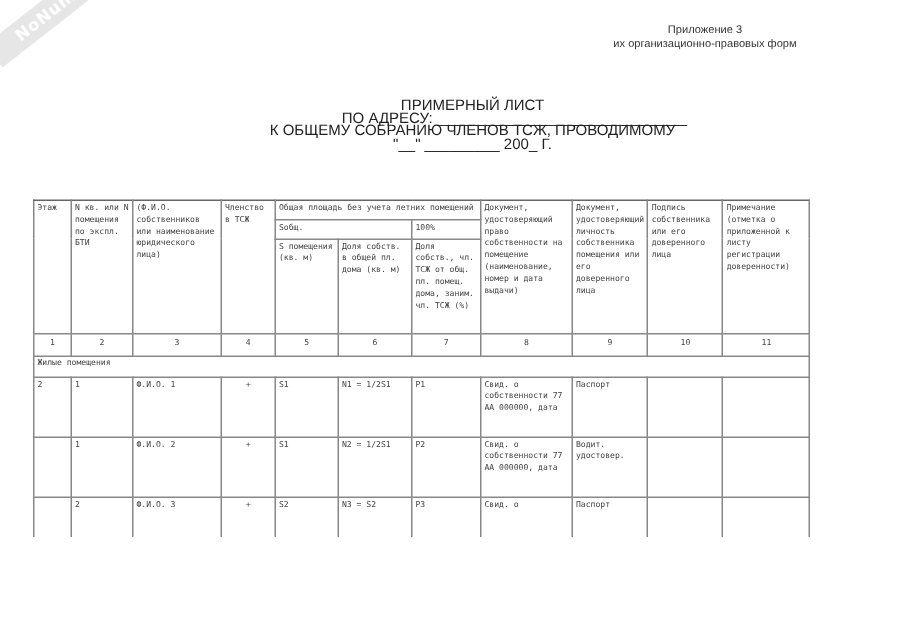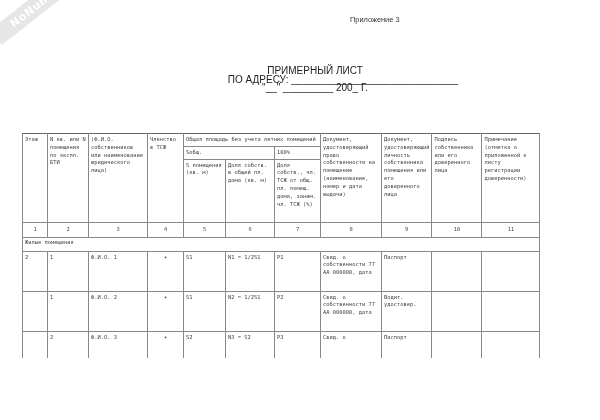--- a/index.html
+++ b/index.html
@@ -1,42 +1,44 @@
 <!DOCTYPE html>
 <html><head>
 <meta charset="utf-8">
 <style>
   html, body { margin:0; padding:0; background:#fff; }
   body { width:600px; height:420px; position:relative; overflow:hidden; font-family:"Liberation Sans", sans-serif; color:#222; }
   .watermark { position:absolute; left:-10px; top:30px; transform:rotate(-38deg); transform-origin:left top; background:#e6e6e6; color:#fff; font-family:"DejaVu Sans", sans-serif; font-weight:bold; font-size:11px; padding:3px 60px 3px 20px; letter-spacing:0.5px; }
-  .appendix { position:absolute; right:10px; top:15px; width:240px; text-align:left; font-size:7.4px; line-height:9.2px; color:#333; }
+  .appendix { position:absolute; right:10px; top:15px; width:240px; text-align:center; font-size:7.4px; line-height:9.2px; color:#333; }
   .title { position:absolute; left:150px; top:67px; width:330px; text-align:center; font-size:10px; line-height:8.6px; color:#222; }
   .title div { white-space:nowrap; }
   .title .addr { text-align:center; padding-left:56px; }
   table.reg { position:absolute; left:22px; top:133px; border-collapse:collapse; table-layout:fixed; font-family:"DejaVu Sans Mono", monospace; font-size:5.4px; line-height:7.8px; color:#444; }
   table.reg td { border:1px solid #888; vertical-align:top; padding:2px 2px; overflow:hidden; word-wrap:break-word; }
   table.reg tr.nums td { text-align:center; vertical-align:middle; height:12px; padding:1px; }
   table.reg tr.group td { height:11px; padding:1px 2px; }
   table.reg tr.row td { height:35px; }
   table.reg tr.row.last td { height:22px; }
   table.reg td.c { text-align:center; }
   .top-border { border-top:1.5px solid #666 !important; }
 </style>
 </head>
 <body>
 
 <div class="watermark">NoNumber.ru</div>
 
 <div class="appendix">
   <div>Приложение 3</div>
+  <div>их организационно-правовых форм</div>
 </div>
 
 <div class="title">
   <div>ПРИМЕРНЫЙ ЛИСТ</div>
   <div class="addr">ПО АДРЕСУ: ______________________________</div>
+  <div>К ОБЩЕМУ СОБРАНИЮ ЧЛЕНОВ ТСЖ, ПРОВОДИМОМУ</div>
   <div>"__" _________ 200_ Г.</div>
 </div>
 
 <table class="reg">
   <colgroup>
     <col style="width:25px">
       <col style="width:41px">
       <col style="width:59px">
       <col style="width:36px">
     <col style="width:42px">

